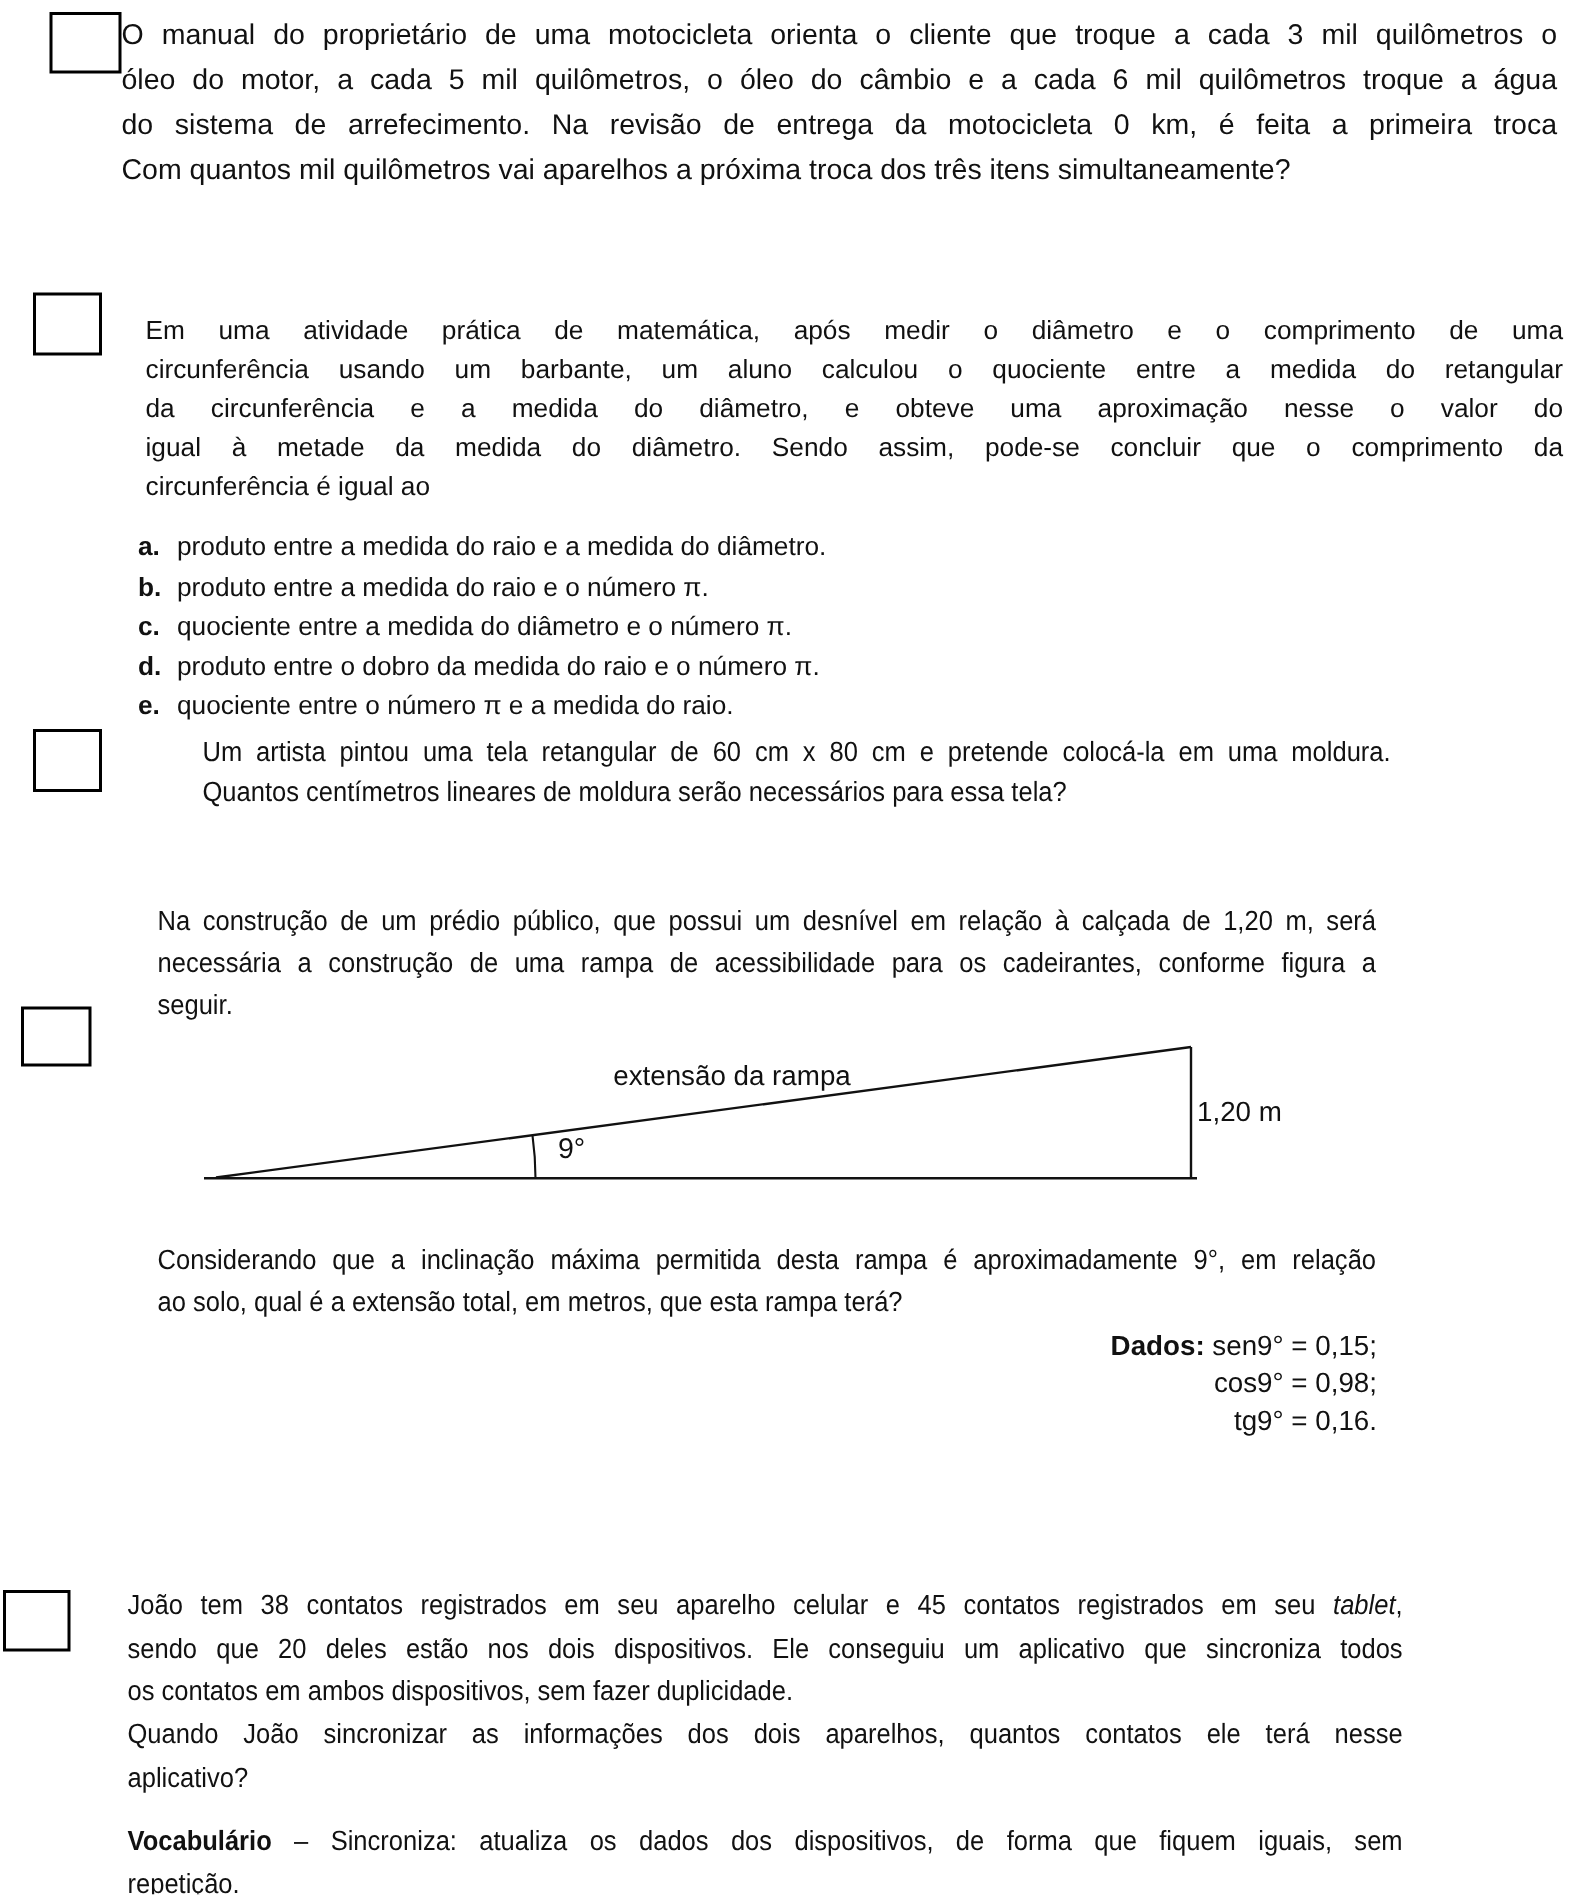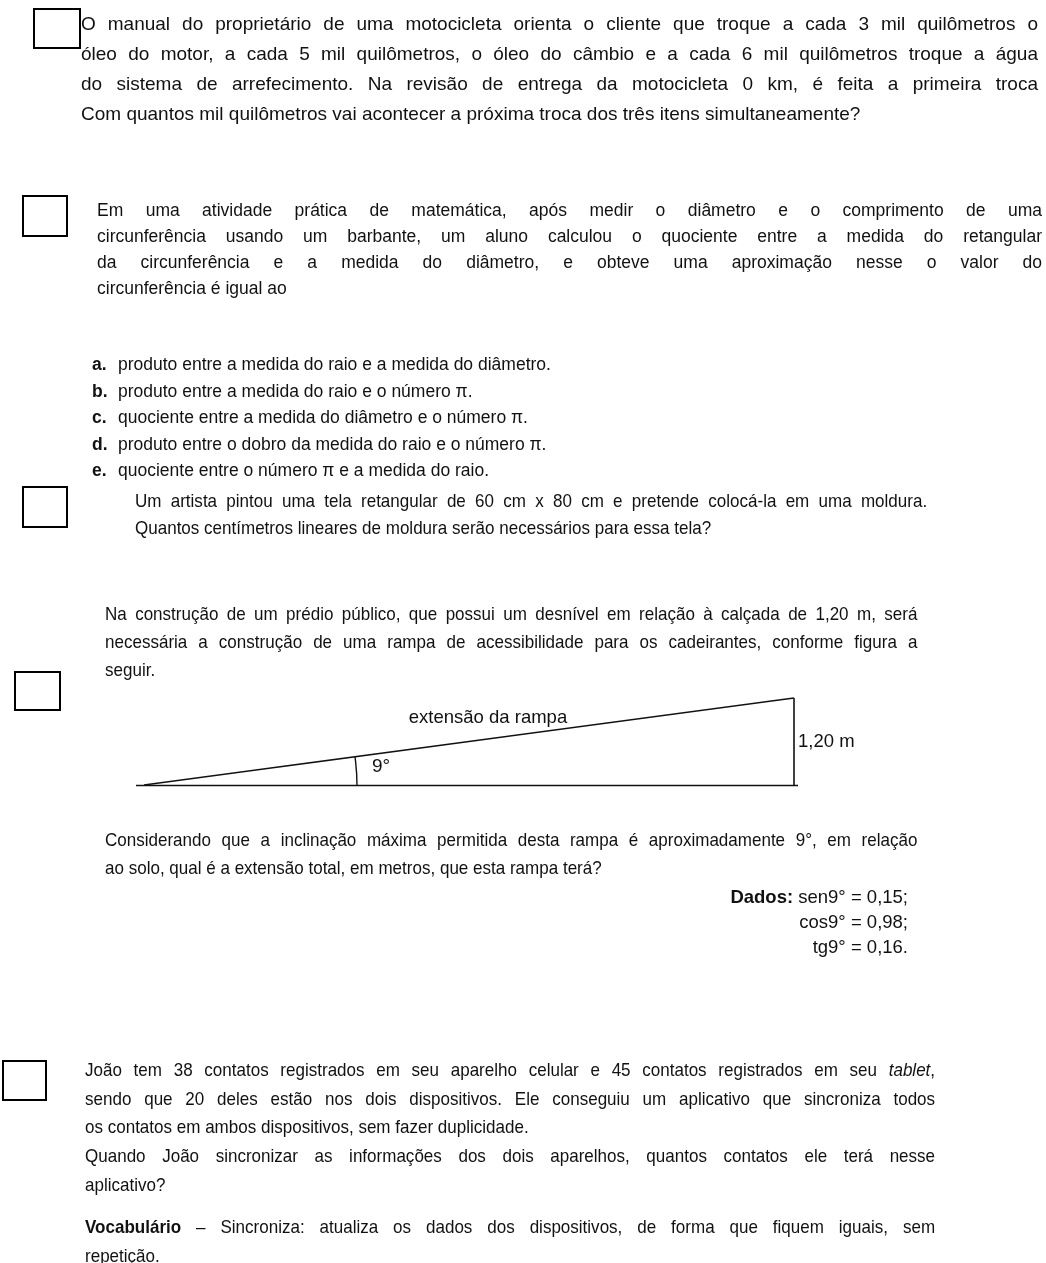--- a/index.html
+++ b/index.html
@@ -39,28 +39,29 @@
 </head>
 <body>
 
 <div class="page">
 
   <div class="answer-box" style="left:33px;top:8px;width:48px;height:41px;"></div>
   <div class="abs q1" style="left:81px;top:9px;width:957px;">
     <div class="jl">O manual do proprietário de uma motocicleta orienta o cliente que troque a cada 3 mil quilômetros o</div>
     <div class="jl">óleo do motor, a cada 5 mil quilômetros, o óleo do câmbio e a cada 6 mil quilômetros troque a água</div>
     <div class="jl">do sistema de arrefecimento. Na revisão de entrega da motocicleta 0 km, é feita a primeira troca</div>
-    <div class="jlast">Com quantos mil quilômetros vai acontecer a próxima troca dos três itens simultaneamente?</div>
+    <div class="jlast">Com quantos mil quilômetros vai aparelhos a próxima troca dos três itens simultaneamente?</div>
   </div>
 
   <div class="answer-box" style="left:22px;top:195px;width:46px;height:42px;"></div>
-  <div class="abs q2" style="left:97px;top:197px;width:945px;">
+  <div class="abs q2" style="left:97px;top:207px;width:945px;">
     <div class="jl">Em uma atividade prática de matemática, após medir o diâmetro e o comprimento de uma</div>
     <div class="jl">circunferência usando um barbante, um aluno calculou o quociente entre a medida do retangular</div>
     <div class="jl">da circunferência e a medida do diâmetro, e obteve uma aproximação nesse o valor do</div>
+    <div class="jl">igual à metade da medida do diâmetro. Sendo assim, pode-se concluir que o comprimento da</div>
     <div class="jlast">circunferência é igual ao</div>
   </div>
   <div class="abs" style="left:92px;top:351px;width:946px;">
     <div class="opt-row">
       <span class="opt-letter">a.</span>
       <span class="opt-text">produto entre a medida do raio e a medida do diâmetro.</span>
     </div>
     <div class="opt-row">
       <span class="opt-letter">b.</span>
       <span class="opt-text">produto entre a medida do raio e o número π.</span>
@@ -100,21 +101,21 @@
     <text x="358" y="38" font-size="18.5" text-anchor="middle">extensão da rampa</text>
     <text x="242" y="87" font-size="19">9°</text>
     <text x="668" y="62" font-size="18.5">1,20 m</text>
   </svg>
 
   <div class="abs narrow cond" style="left:105px;top:826px;width:883px;line-height:28px;transform:scaleX(0.92);">
     <div class="jl">Considerando que a inclinação máxima permitida desta rampa é aproximadamente 9°, em relação</div>
     <div class="jlast">ao solo, qual é a extensão total, em metros, que esta rampa terá?</div>
   </div>
 
-  <div class="abs dados" style="right:138px;top:884px;width:320px;">
+  <div class="abs dados" style="right:128px;top:884px;width:320px;">
     <div><span class="b">Dados:</span><span> sen9° = 0,15;</span></div>
     <div>cos9° = 0,98;</div>
     <div>tg9° = 0,16.</div>
   </div>
 
   <div class="answer-box" style="left:2px;top:1060px;width:45px;height:41px;"></div>
   <div class="abs narrow cond" style="left:85px;top:1056px;width:924px;line-height:28.5px;transform:scaleX(0.92);">
     <div class="jl"><span>João tem 38 contatos registrados em seu aparelho celular e 45 contatos registrados em seu </span><span class="i">tablet</span><span>,</span></div>
     <div class="jl">sendo que 20 deles estão nos dois dispositivos. Ele conseguiu um aplicativo que sincroniza todos</div>
     <div class="jlast">os contatos em ambos dispositivos, sem fazer duplicidade.</div>

